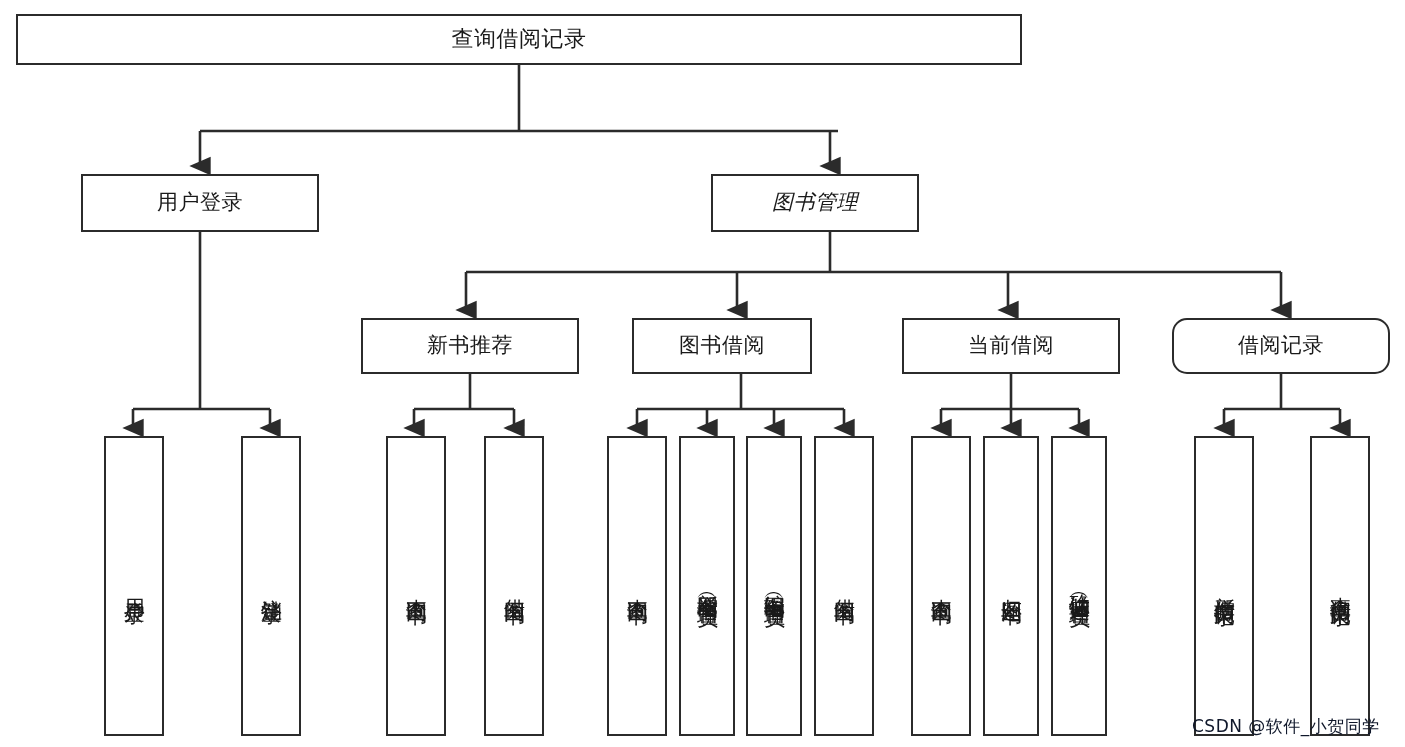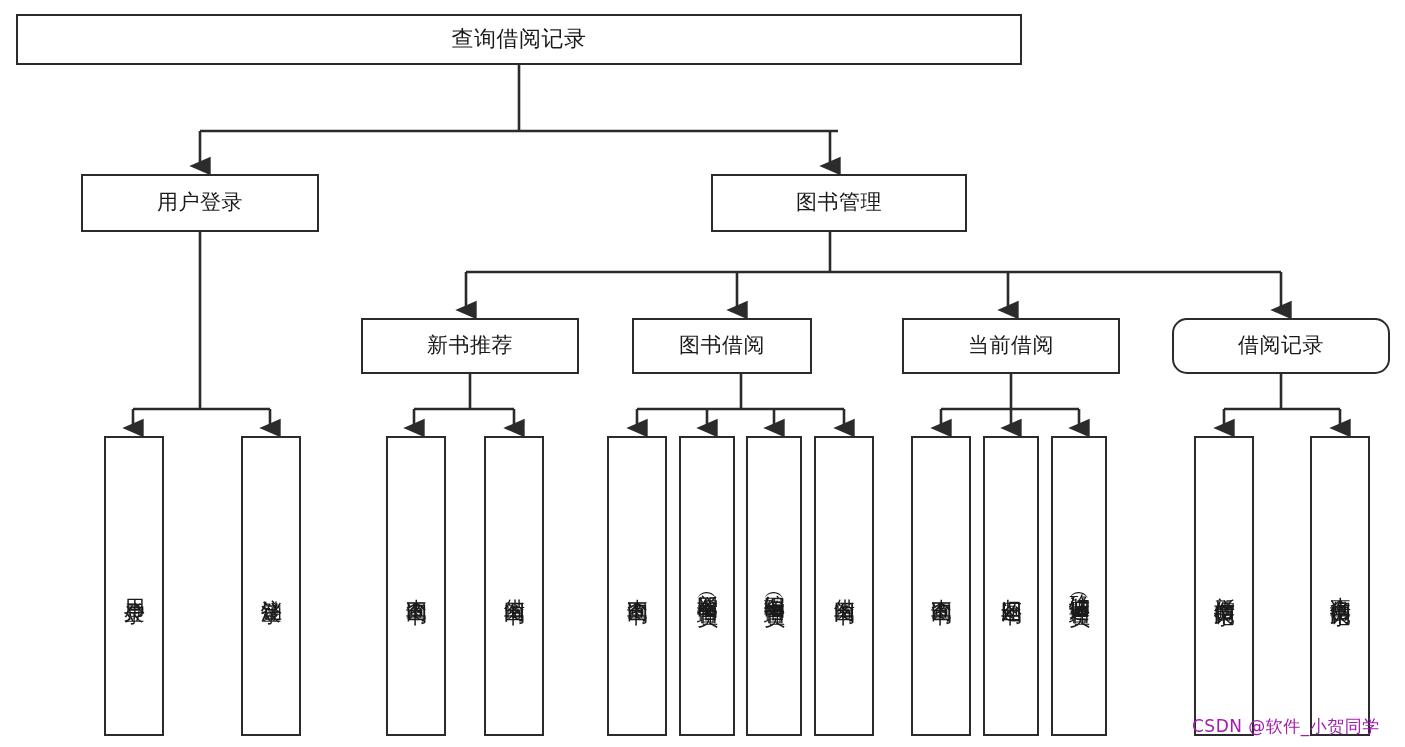--- a/index.html
+++ b/index.html
@@ -53,21 +53,21 @@
     writing-mode: vertical-rl;
     text-orientation: upright;
     display: block;
     text-align: center;
   }
   .node.root {
     font-size: 22px;
   }
   .watermark {
     position: absolute;
-    color: #a21caf;
+    color: #0f172a;
     font-size: 17px;
     letter-spacing: 0.5px;
     white-space: nowrap;
     user-select: none;
   }
 </style>
 </head>
 <body>
 
 <div id="canvas">
@@ -122,21 +122,21 @@
     </g>
   </svg>
 
   <div class="node horizontal root" style="left:16px;top:14px;width:1006px;height:51px;">
     <span>查询借阅记录</span>
   </div>
 
   <div class="node horizontal" style="left:81px;top:174px;width:238px;height:58px;">
     <span>用户登录</span>
   </div>
-  <div class="node horizontal" style="left:711px;top:174px;width:256px;height:58px;">
+  <div class="node horizontal" style="left:711px;top:174px;width:208px;height:58px;font-style:italic;">
     <span>图书管理</span>
   </div>
 
   <div class="node horizontal" style="left:361px;top:318px;width:218px;height:56px;">
     <span>新书推荐</span>
   </div>
   <div class="node horizontal" style="left:632px;top:318px;width:180px;height:56px;align-items:center;">
     <span>图书借阅</span>
   </div>
   <div class="node horizontal" style="left:902px;top:318px;width:218px;height:56px;">

